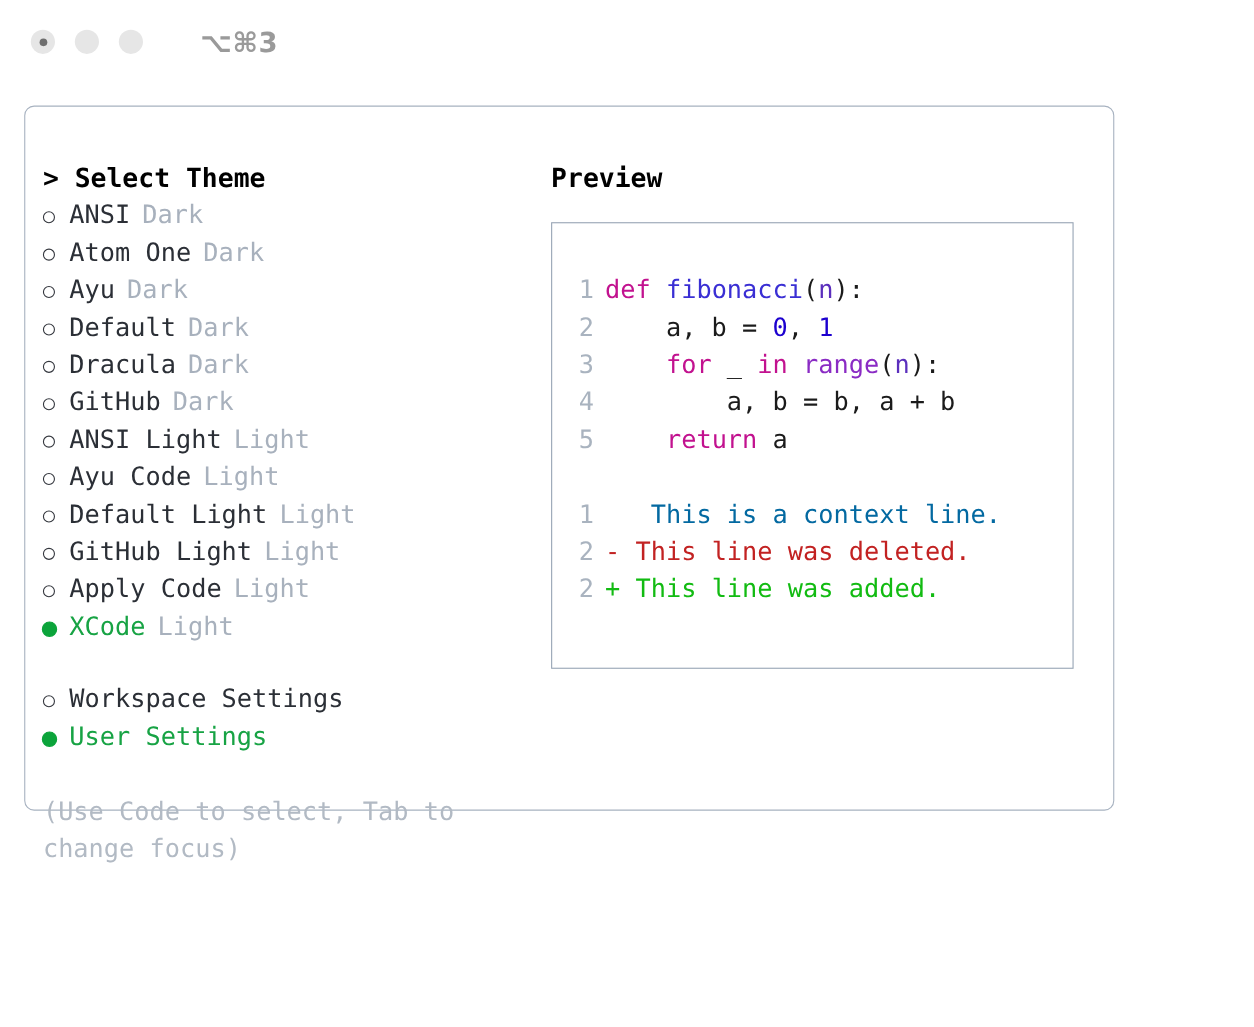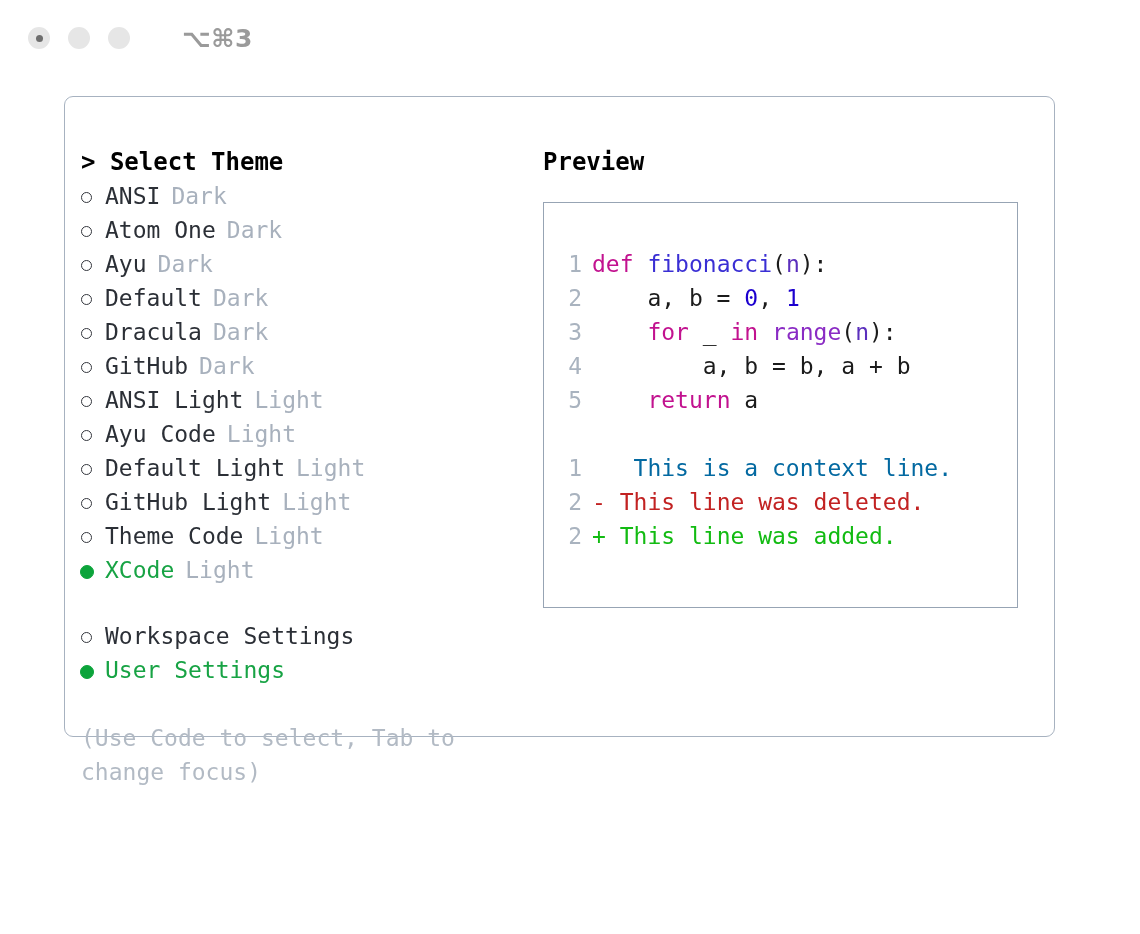--- a/index.html
+++ b/index.html
@@ -69,21 +69,20 @@
   #main-panel {
     position: absolute;
     left: 22px;
     top: 96px;
     width: 991px;
     height: 641px;
     border: 1.5px solid #a7b2c0;
     border-radius: 9px;
     box-sizing: border-box;
     background: #ffffff;
-    margin-left: 42px;
   }
 
   #panel-inner {
     position: absolute;
     left: 0; top: 0;
     width: 100%;
     height: 100%;
   }
 
   
@@ -220,21 +219,21 @@
             <div class="theme-row"><span class="bullet"></span><span class="theme-name">ANSI</span><span class="theme-kind">Dark</span></div>
             <div class="theme-row"><span class="bullet"></span><span class="theme-name">Atom One</span><span class="theme-kind">Dark</span></div>
             <div class="theme-row"><span class="bullet"></span><span class="theme-name">Ayu</span><span class="theme-kind">Dark</span></div>
             <div class="theme-row"><span class="bullet"></span><span class="theme-name">Default</span><span class="theme-kind">Dark</span></div>
             <div class="theme-row"><span class="bullet"></span><span class="theme-name">Dracula</span><span class="theme-kind">Dark</span></div>
             <div class="theme-row"><span class="bullet"></span><span class="theme-name">GitHub</span><span class="theme-kind">Dark</span></div>
             <div class="theme-row"><span class="bullet"></span><span class="theme-name">ANSI Light</span><span class="theme-kind">Light</span></div>
             <div class="theme-row"><span class="bullet"></span><span class="theme-name">Ayu Code</span><span class="theme-kind">Light</span></div>
             <div class="theme-row"><span class="bullet"></span><span class="theme-name">Default Light</span><span class="theme-kind">Light</span></div>
             <div class="theme-row"><span class="bullet"></span><span class="theme-name">GitHub Light</span><span class="theme-kind">Light</span></div>
-            <div class="theme-row"><span class="bullet"></span><span class="theme-name">Theme Code</span><span class="theme-kind">Light</span></div>
+            <div class="theme-row"><span class="bullet"></span><span class="theme-name">Apply Code</span><span class="theme-kind">Light</span></div>
             <div class="theme-row selected"><span class="bullet"></span><span class="theme-name">XCode</span><span class="theme-kind">Light</span></div>
           </div>
 
         <div id="apply-section">
           <div id="apply-list">
               <div class="theme-row"><span class="bullet"></span><span class="theme-name">Workspace Settings</span></div>
               <div class="theme-row selected"><span class="bullet"></span><span class="theme-name">User Settings</span></div>
             </div>
         </div>
 

